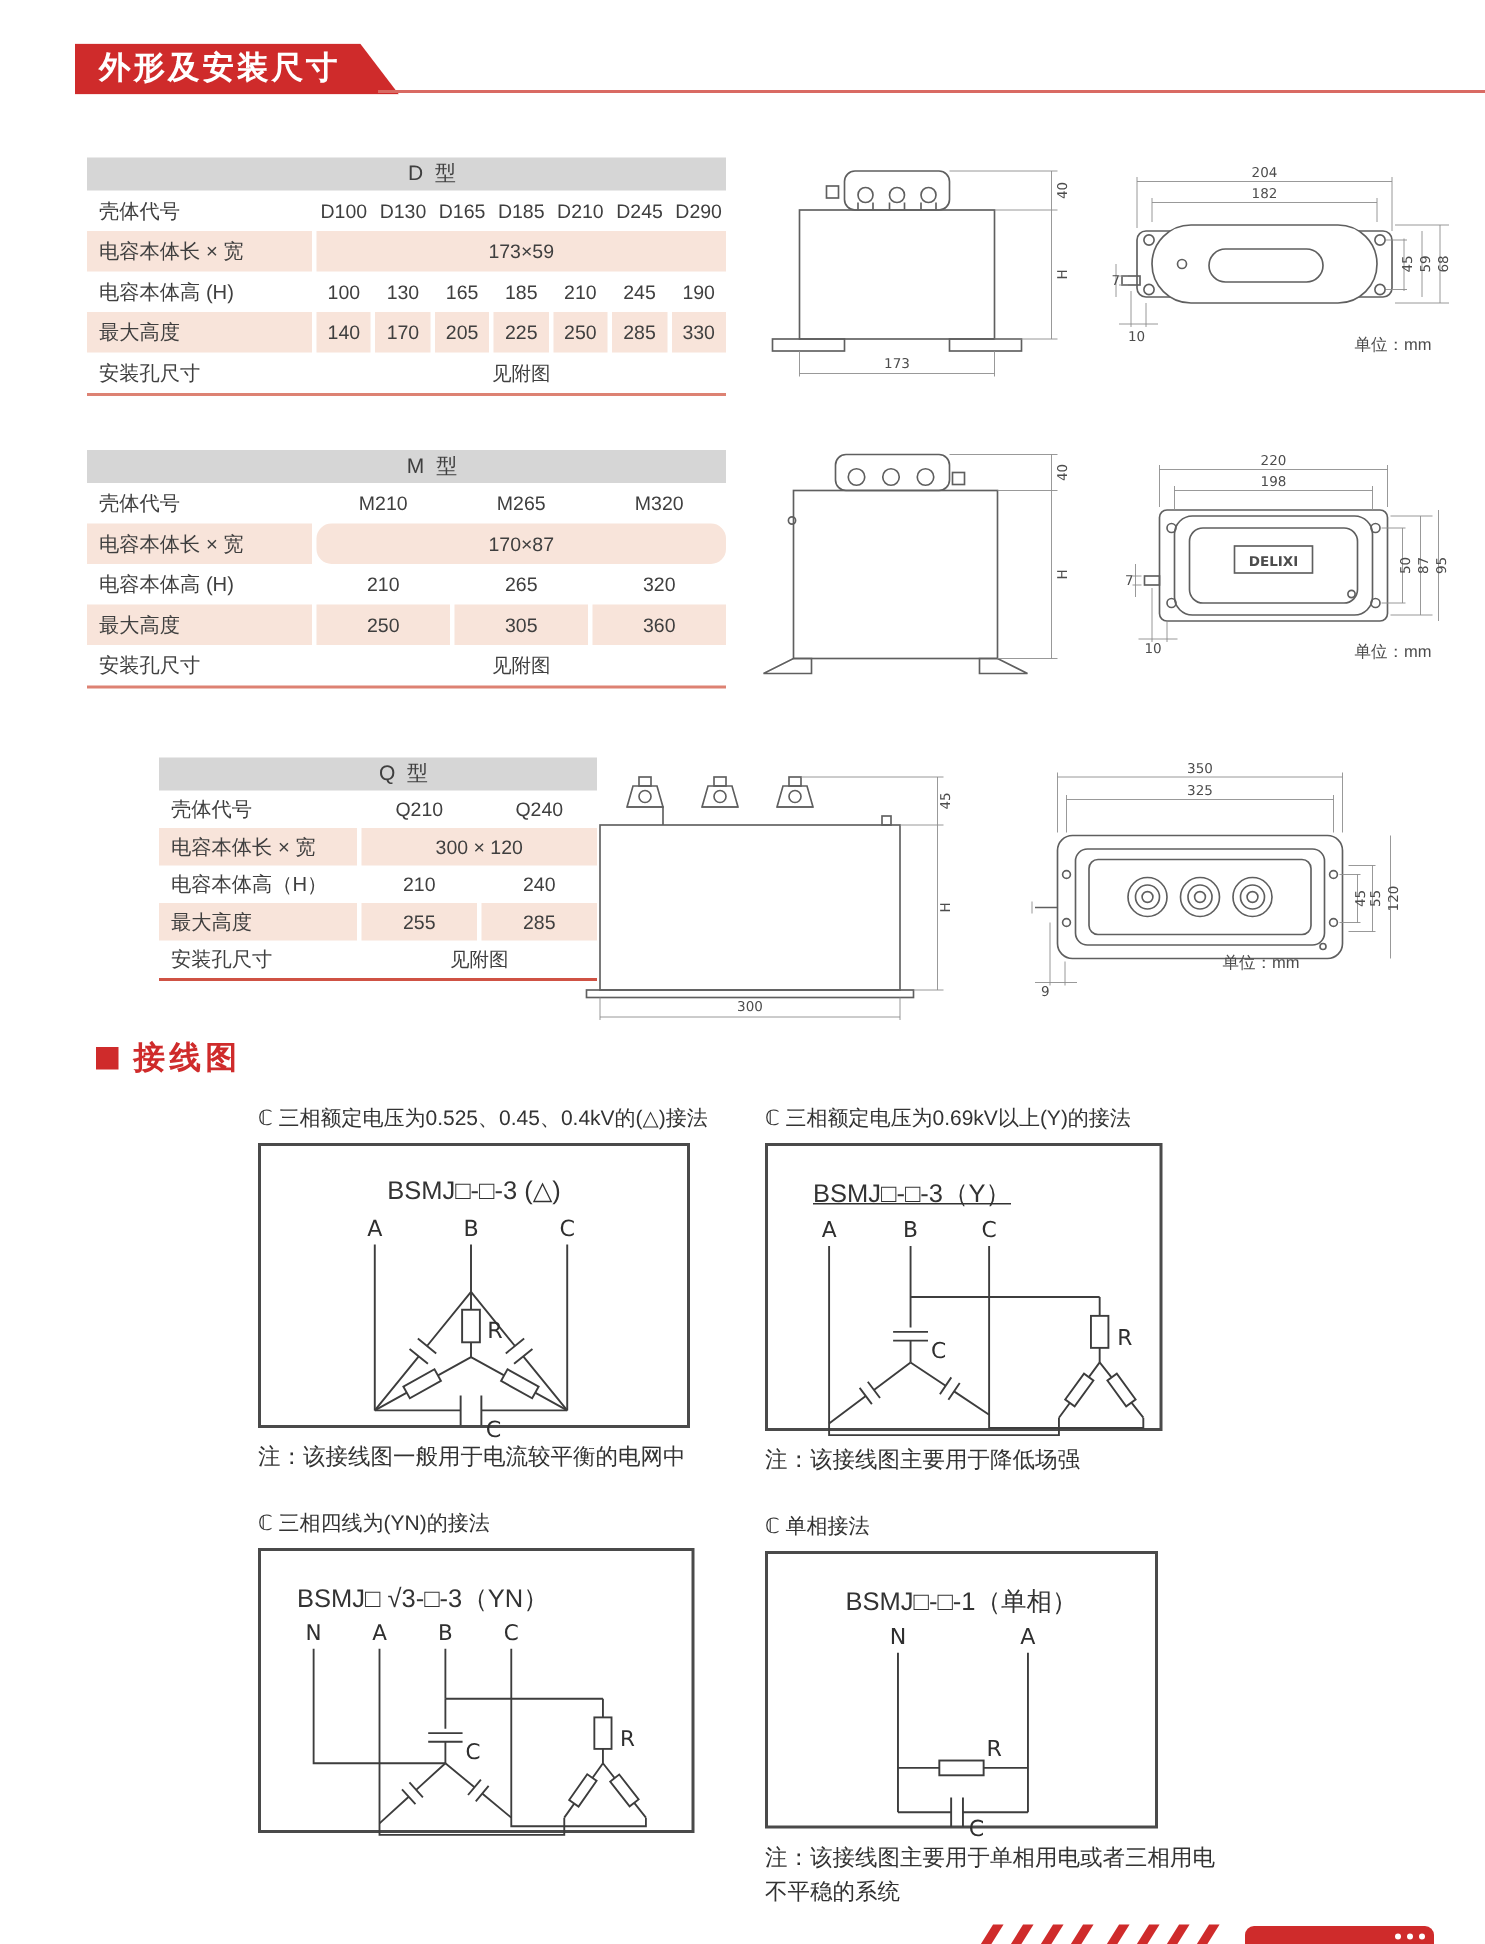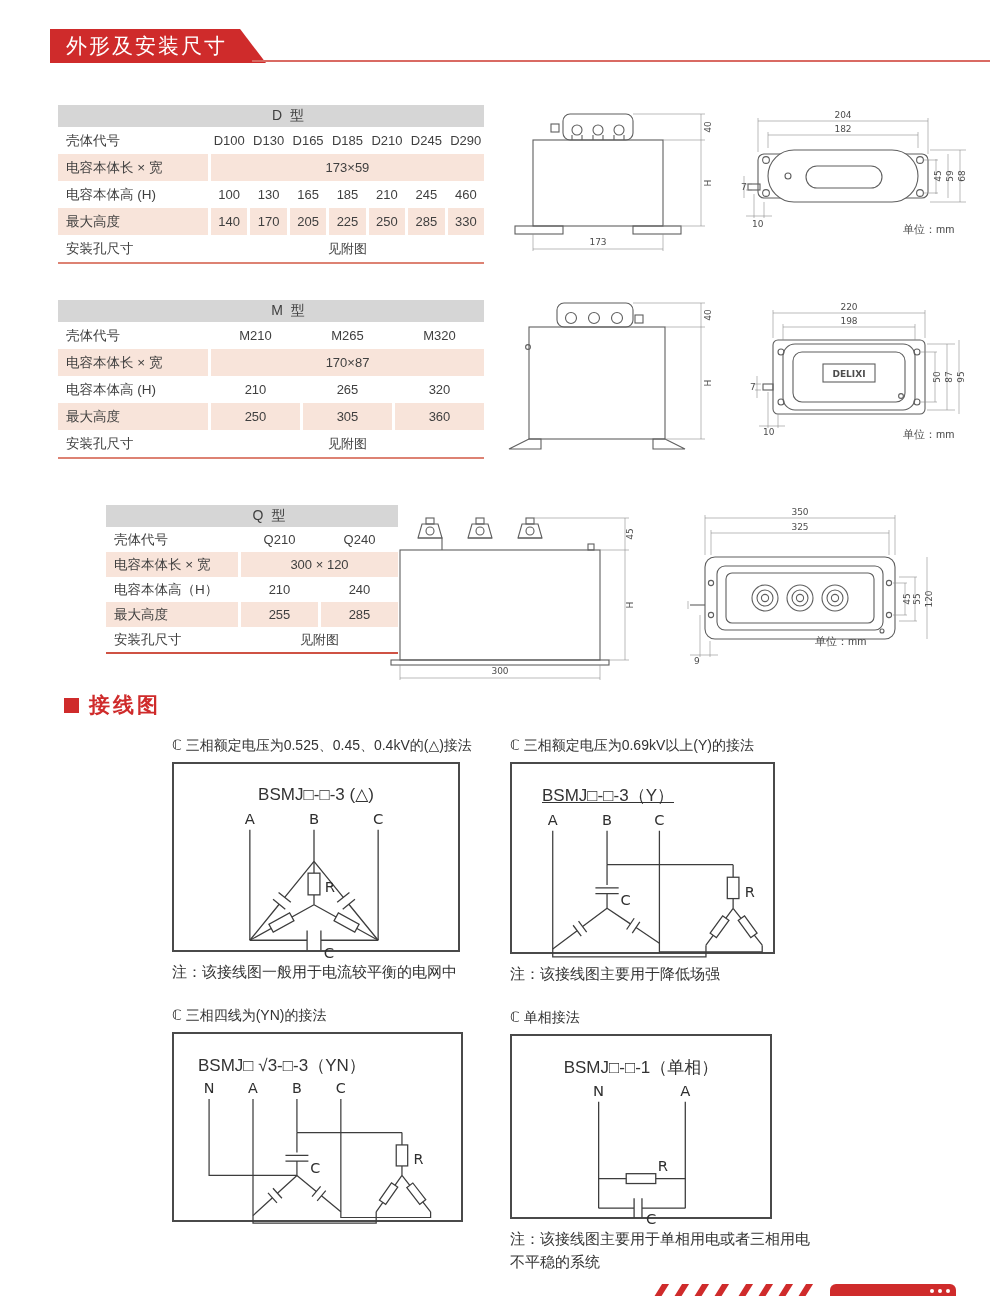--- a/index.html
+++ b/index.html
@@ -5,37 +5,37 @@
   :root{
     --accent-red:#cf2b2b; --line-red:#d96a63; --header-gray:#d6d6d6;
     --row-tint:#f8e4da; --table-line:#dd8273; --text-dark:#3f3f3f;
   }
   html,body{margin:0;padding:0;background:#ffffff;}
   body{font-family:"Liberation Sans","DejaVu Sans",sans-serif;color:var(--text-dark);}
   #canvas{position:relative;width:990px;height:1296px;background:#fff;overflow:hidden;}
 
   
   .banner{position:absolute;left:50px;top:29px;width:200px;height:34px;background:var(--accent-red);
-    clip-path:polygon(0 0,88% 0,100% 100%,0 100%);color:#fff;font-size:21px;font-weight:normal;
+    clip-path:polygon(0 0,88% 0,100% 100%,0 100%);color:#fff;font-size:21px;font-weight:bold;
     line-height:34px;padding-left:16px;letter-spacing:2px;}
   .header-line{position:absolute;left:252px;top:60px;width:738px;height:2px;background:var(--line-red);}
 
   
   .dim-table{position:absolute;font-size:13.5px;color:var(--text-dark);border-bottom:2px solid var(--table-line);}
   .dim-table.strong{border-bottom-color:#cf5244;margin-left:48px;}
   .t-title{height:22px;background:var(--header-gray);display:flex;align-items:center;justify-content:center;font-size:14px;letter-spacing:2px;padding-left:36px;}
   .t-row{display:grid;column-gap:3px;height:27px;}
   .q .t-row{height:25px;}
   .cols8{grid-template-columns:150px repeat(7,1fr);}
   .cols4{grid-template-columns:150px repeat(3,1fr);}
   .colsq{grid-template-columns:132px repeat(2,1fr);}
   .t-row>div{height:100%;display:flex;align-items:center;justify-content:center;font-size:13px;}
   .t-label{justify-content:flex-start !important;padding-left:8px;font-size:13.5px !important;}
   .tint>div{background:var(--row-tint);}
-  .span7{grid-column:2/9;} .span3{grid-column:2/5;} .span2{grid-column:2/4;}
+  .span7{grid-column:2/9;} .span3{grid-column:2/5;border-radius:10px;} .span2{grid-column:2/4;}
 
   
   .tech{position:absolute;}
   .tech .ln{stroke:#5f5f5f;fill:none;stroke-width:1.1;}
   .tech .fw{stroke:#5f5f5f;fill:#fff;stroke-width:1.1;}
   .tech .dim{stroke:#8d8d8d;fill:none;stroke-width:0.6;}
   .tech text{fill:#4c4c4c;font-size:9px;font-family:"DejaVu Sans",sans-serif;}
   .unit-label{position:absolute;font-size:11px;color:#4c4c4c;}
 
   
@@ -85,21 +85,21 @@
       <div class="span7">173×59</div>
     </div>
     <div class="t-row cols8">
       <div class="t-label">电容本体高 (H)</div>
       <div>100</div>
       <div>130</div>
       <div>165</div>
       <div>185</div>
       <div>210</div>
       <div>245</div>
-      <div>460</div>
+      <div>190</div>
     </div>
     <div class="t-row cols8 tint">
       <div class="t-label">最大高度</div>
       <div>140</div>
       <div>170</div>
       <div>205</div>
       <div>225</div>
       <div>250</div>
       <div>285</div>
       <div>330</div>

